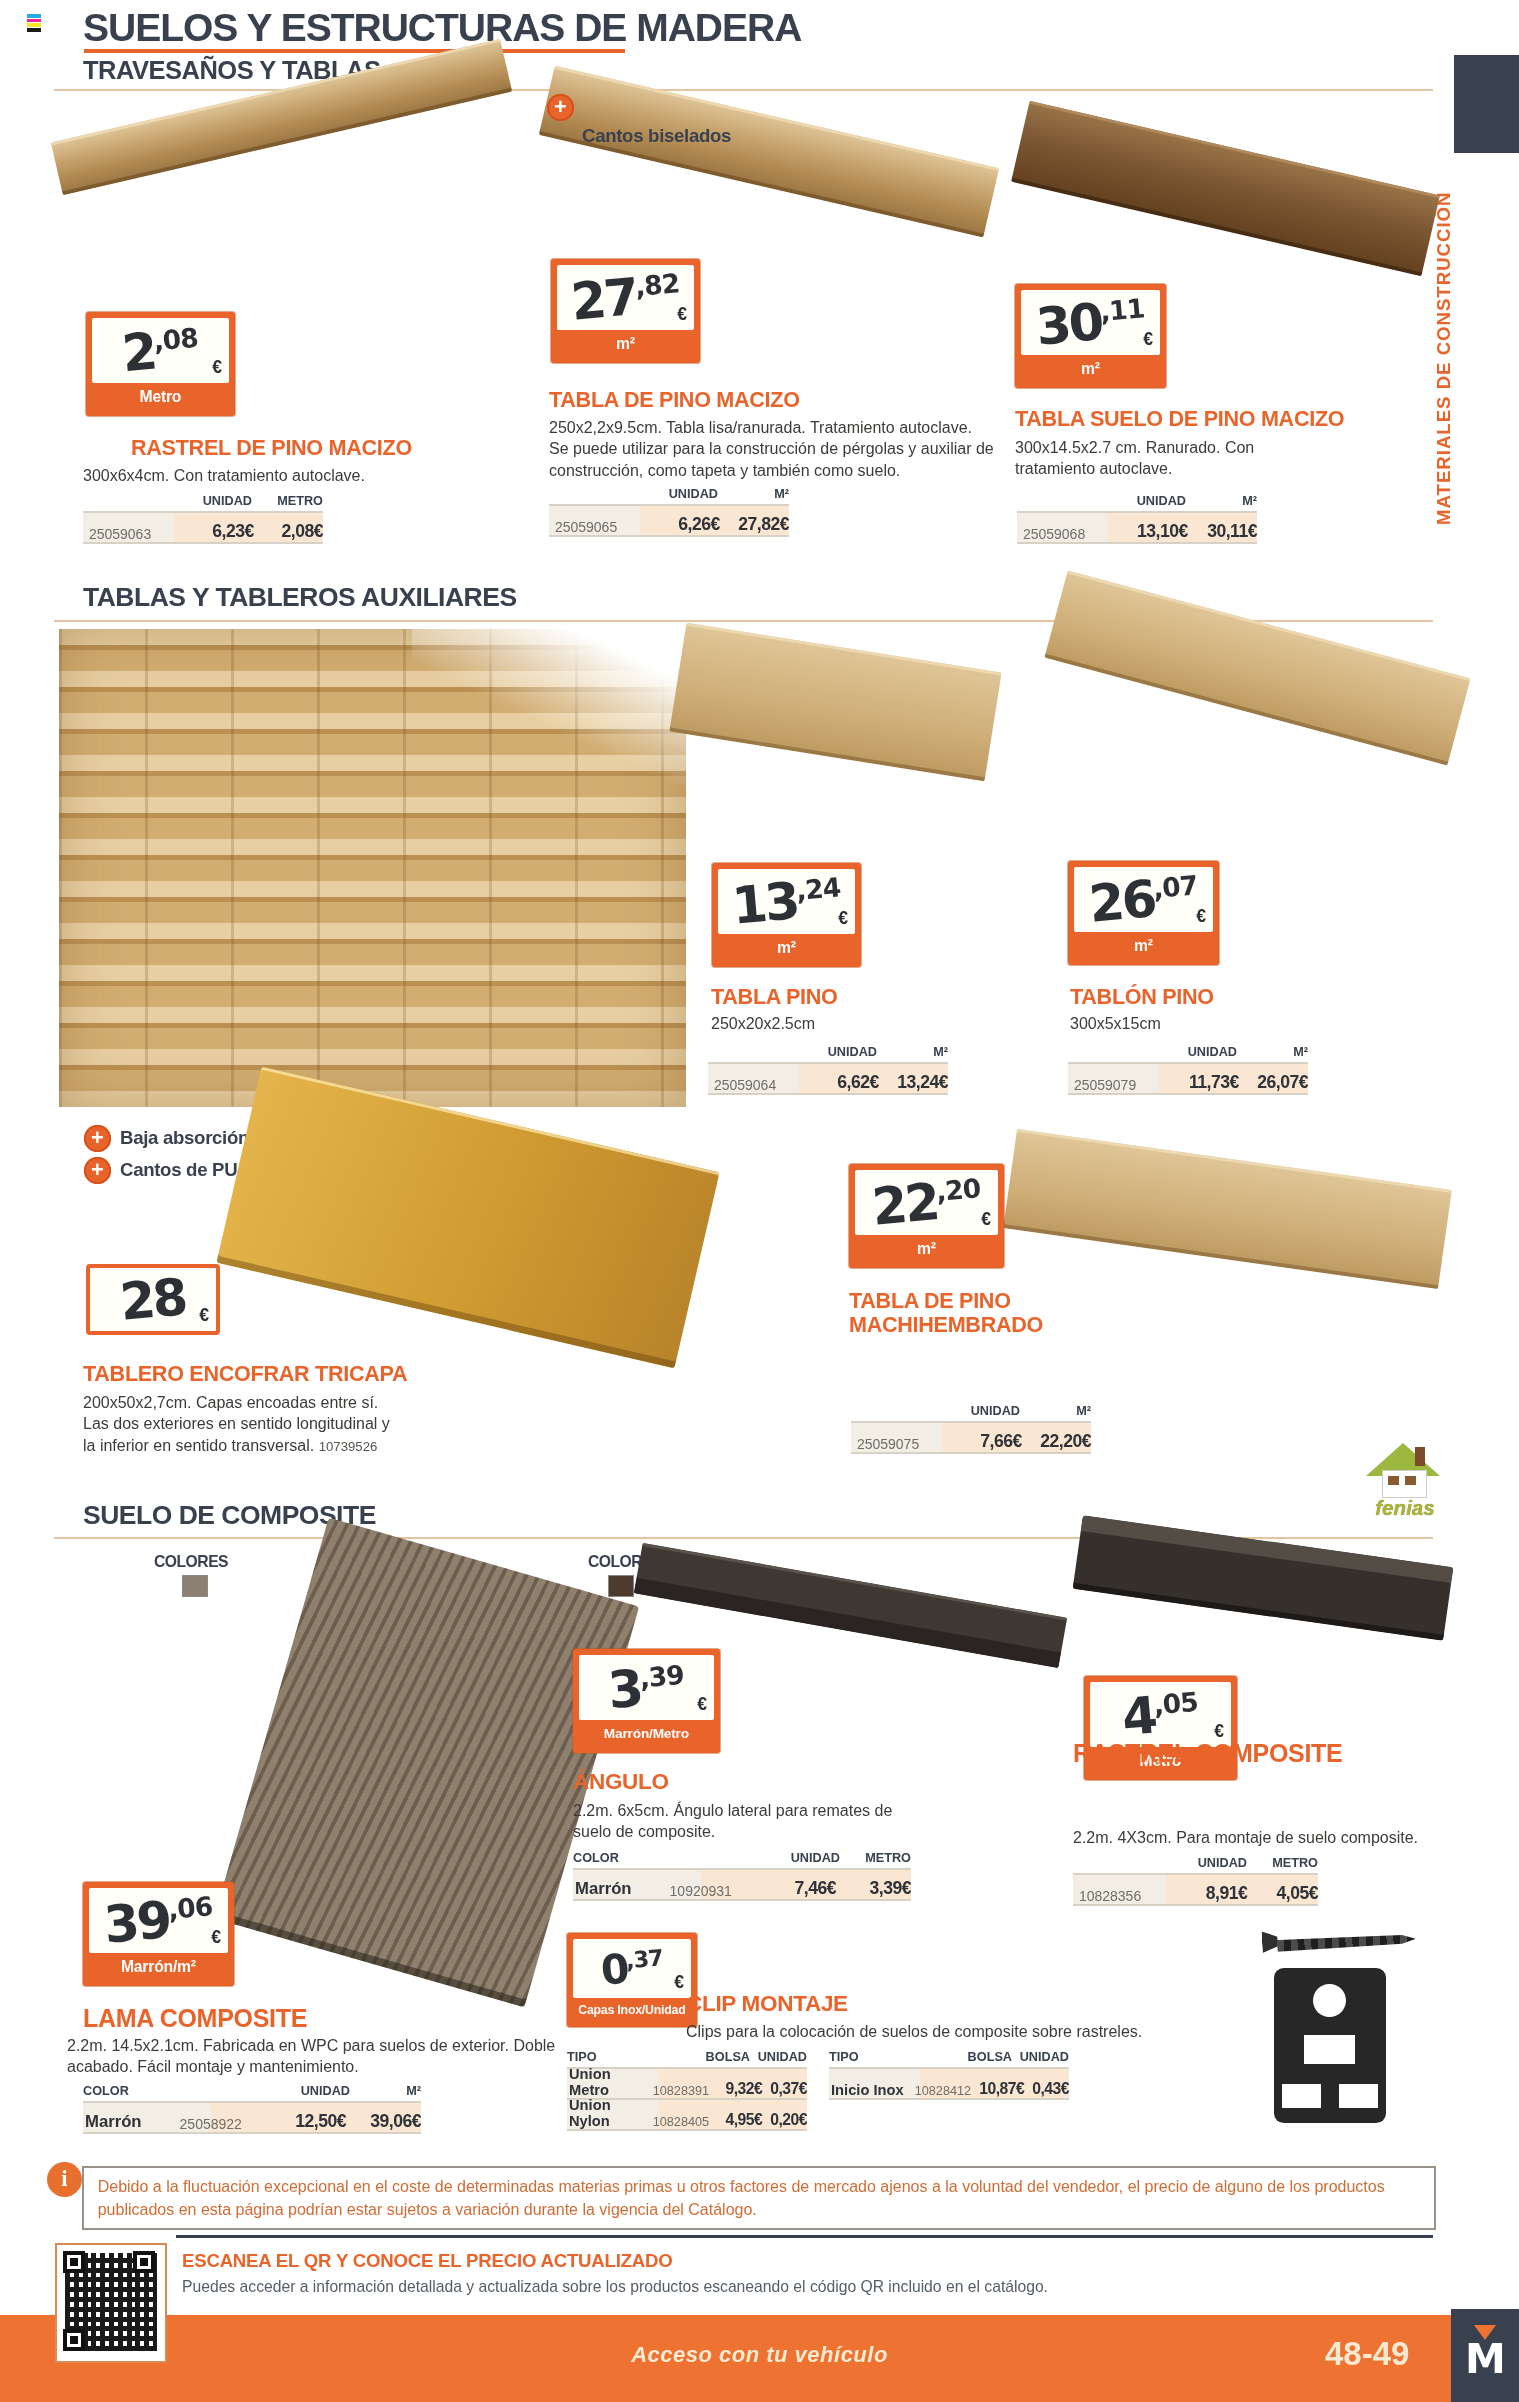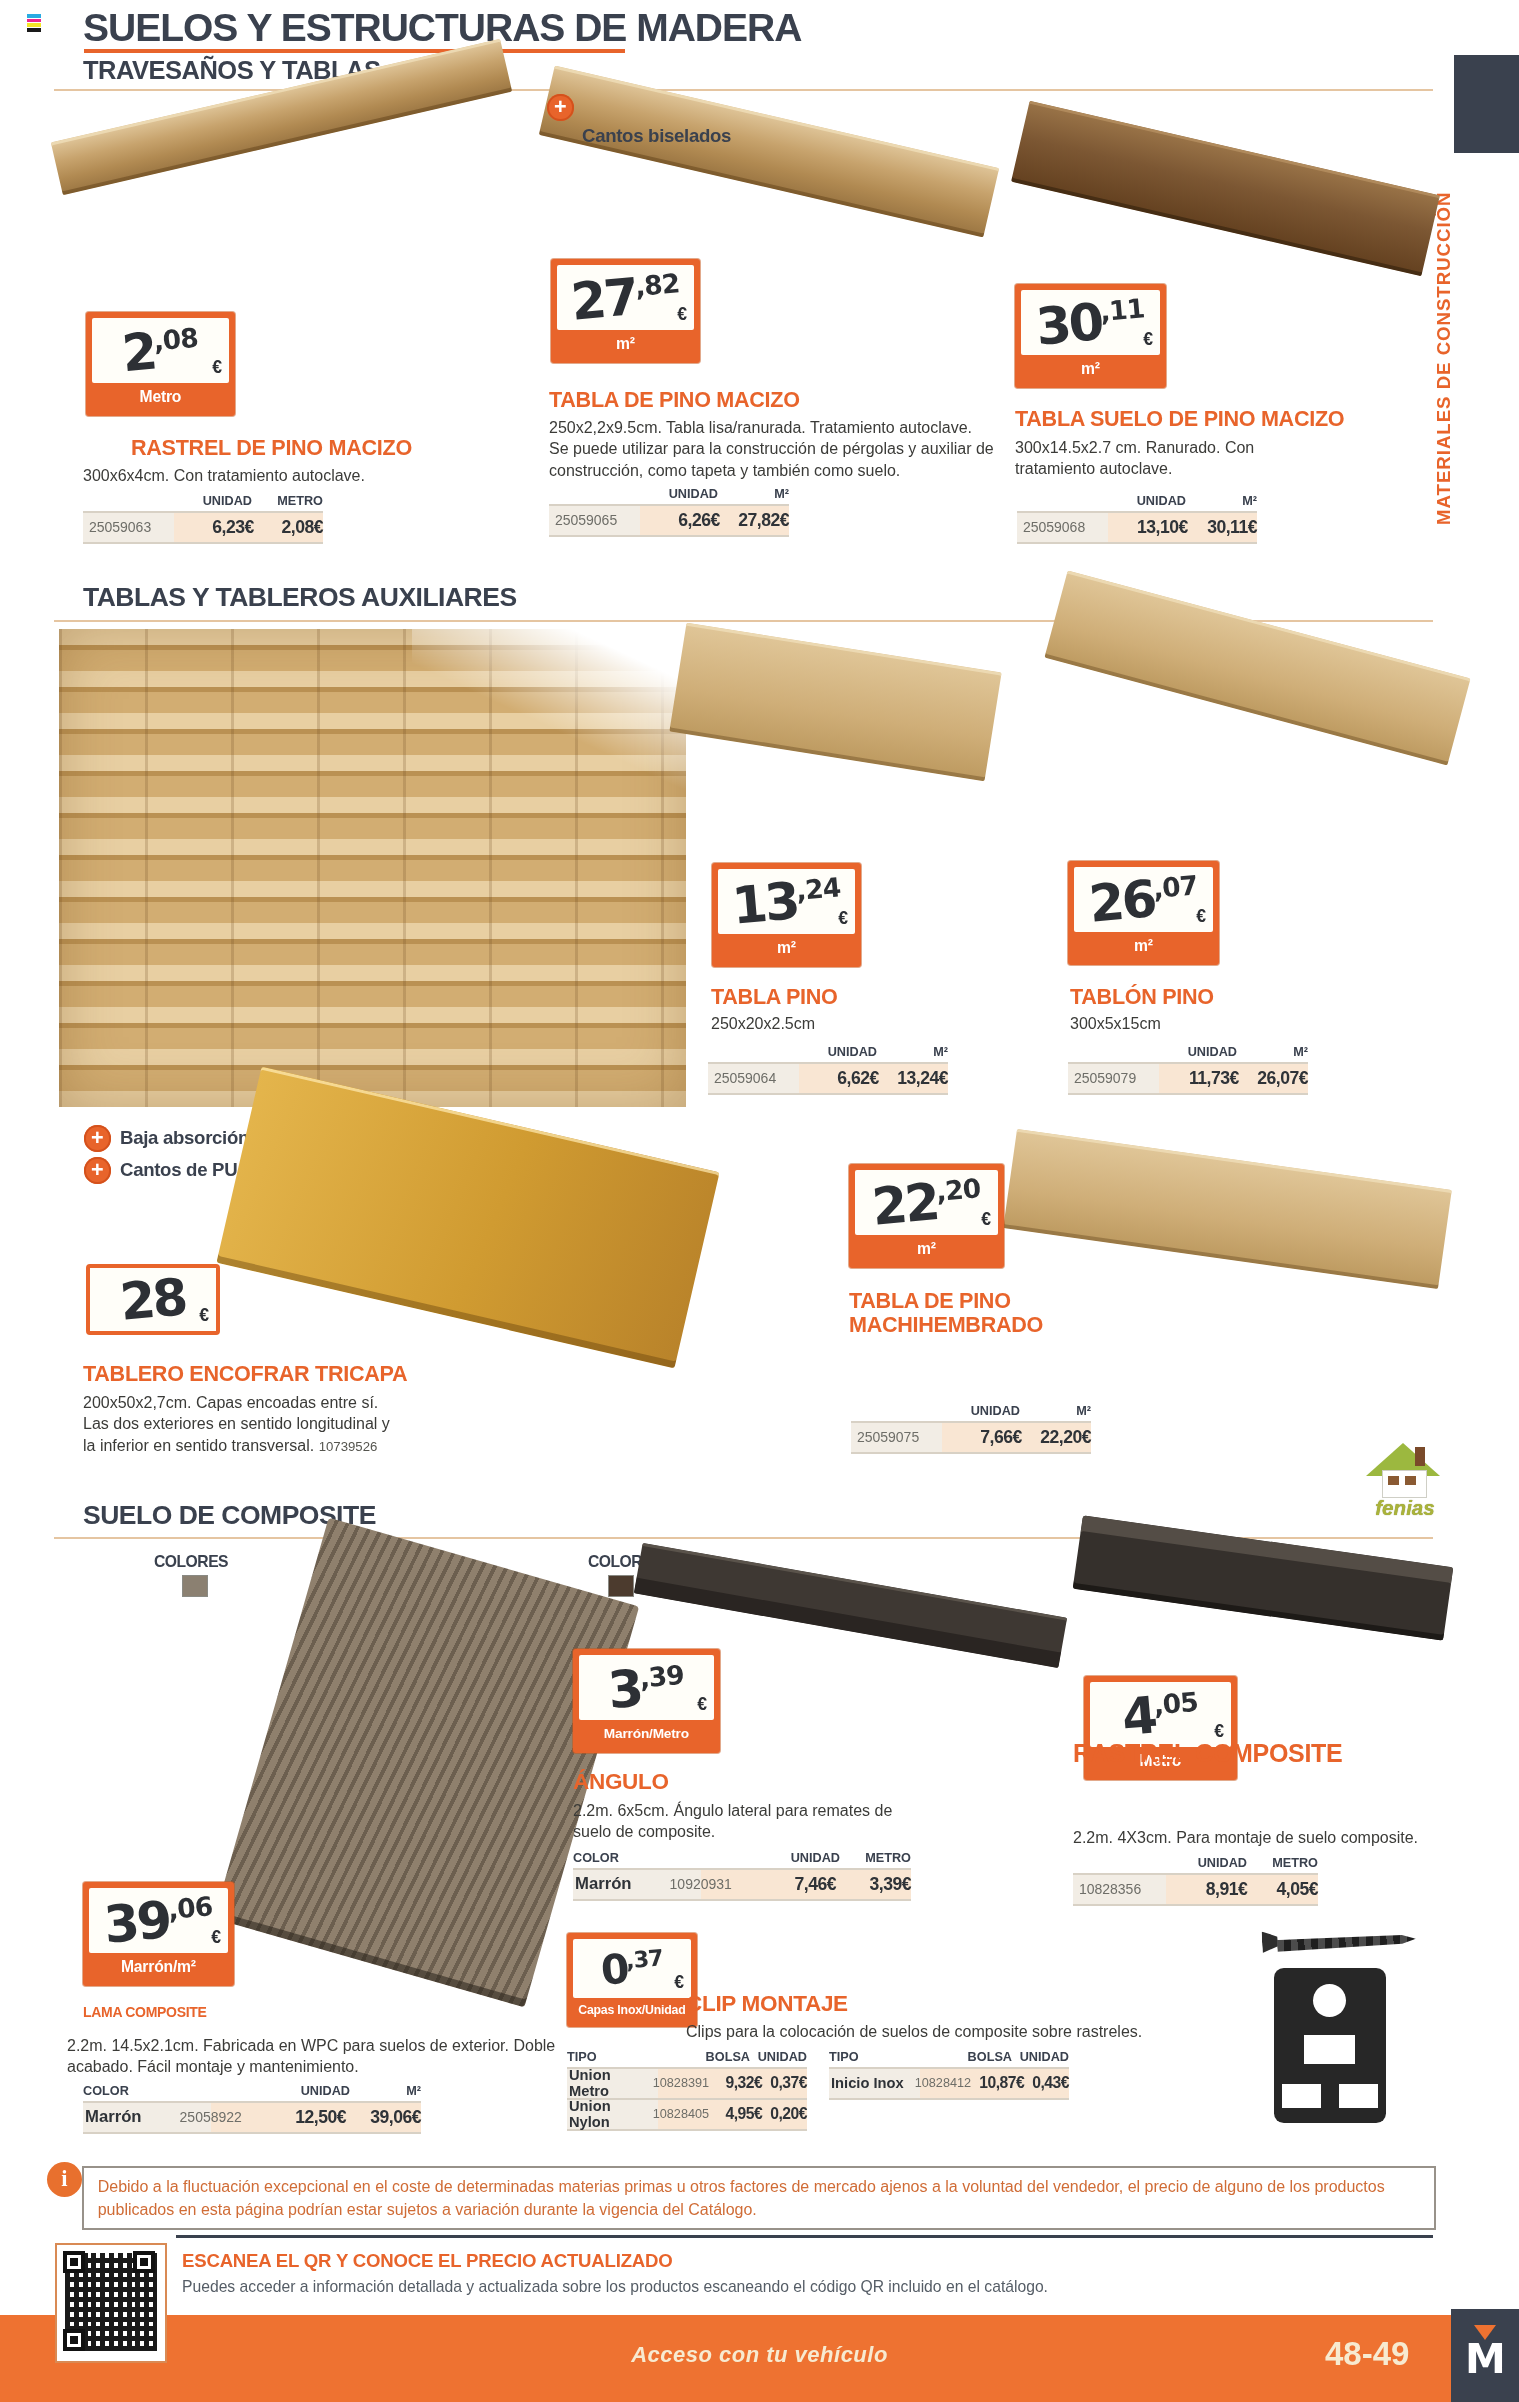--- a/index.html
+++ b/index.html
@@ -45,21 +45,21 @@
   .inline-code{font-size:13.2px;color:#55554f;}
 
   
   .ptable{position:absolute;width:240px;}
   .ptable.wide{width:338px;}
   .pt-head{display:flex;font-size:12.7px;font-weight:bold;color:#3a414e;padding-bottom:2.9px;}
   .pt-head .hc{flex:1;text-align:left;}
   .pt-head .sp{flex:1;}
   .pt-head .h1{width:76px;text-align:right;}
   .pt-head .h2{width:71px;text-align:right;}
-  .pt-row{display:flex;align-items:center;height:29px;border-top:2px solid #d8d1c5;border-bottom:2px solid #d8d1c5;
+  .pt-row{display:flex;align-items:flex-end;height:29px;border-top:2px solid #d8d1c5;border-bottom:2px solid #d8d1c5;
     background:linear-gradient(90deg,#f2ede5 0%,#f2ede5 38%,#f9e6d3 38%,#f9e6d3 100%);}
   .pt-row + .pt-row{border-top:0;}
   .pt-row .code{width:93px;padding-left:5.9px;font-size:14px;color:#6e6e68;}
   .pt-row .v1{width:76px;text-align:right;font-size:17.6px;font-weight:bold;color:#2f3338;letter-spacing:-0.5px;}
   .pt-row .v2{width:71px;text-align:right;font-size:17.6px;font-weight:bold;color:#2f3338;letter-spacing:-0.5px;}
   .ptable.wide .pt-row .color{width:90px;padding-left:2px;font-size:16.7px;font-weight:bold;color:#2f3338;}
   .ptable.wide .pt-row .code{width:86px;}
   .ptable.wide .pt-row .v1{width:83px;}
   .ptable.wide .pt-row .v2{width:76px;}
   .ptable.clip .pt-row .tipo{width:84px;padding-left:2px;font-size:14.7px;font-weight:bold;color:#2f3338;}
@@ -332,21 +332,21 @@
   <div class="colores" style="left:154px;top:1553px;">COLORES</div>
   <div class="swatch" style="left:182px;top:1575px;background:#8b8071;"></div>
   <div class="art decking" style="left:265px;top:1554px;width:323px;height:417px;transform:rotate(16deg);"></div>
   <div class="tag" style="left:83px;top:1882px;width:139px;">
     <div class="tag-white">
       <div class="tag-price"><span>39</span><span class="dec">,06</span></div>
       <div class="tag-euro">€</div>
     </div>
     <div class="tag-band">Marrón/m²</div>
   </div>
-  <div class="pname" style="left:83px;top:2005px;font-size:14px;">LAMA COMPOSITE</div>
+  <div class="pname" style="left:83px;top:2005px;font-size:25px;">LAMA COMPOSITE</div>
   <div class="pdesc" style="left:67px;top:2035px;width:519px;">2.2m. 14.5x2.1cm. Fabricada en WPC para suelos de exterior. Doble acabado. Fácil montaje y mantenimiento.</div>
   <div class="ptable wide" style="left:83px;top:2084px;">
     <div class="pt-head">
         <span class="hc">COLOR</span>
         <span class="h1">UNIDAD</span>
         <span class="h2">M²</span>
       </div>
     <div class="pt-row">
         <span class="color">Marrón</span>
         <span class="code">25058922</span>

